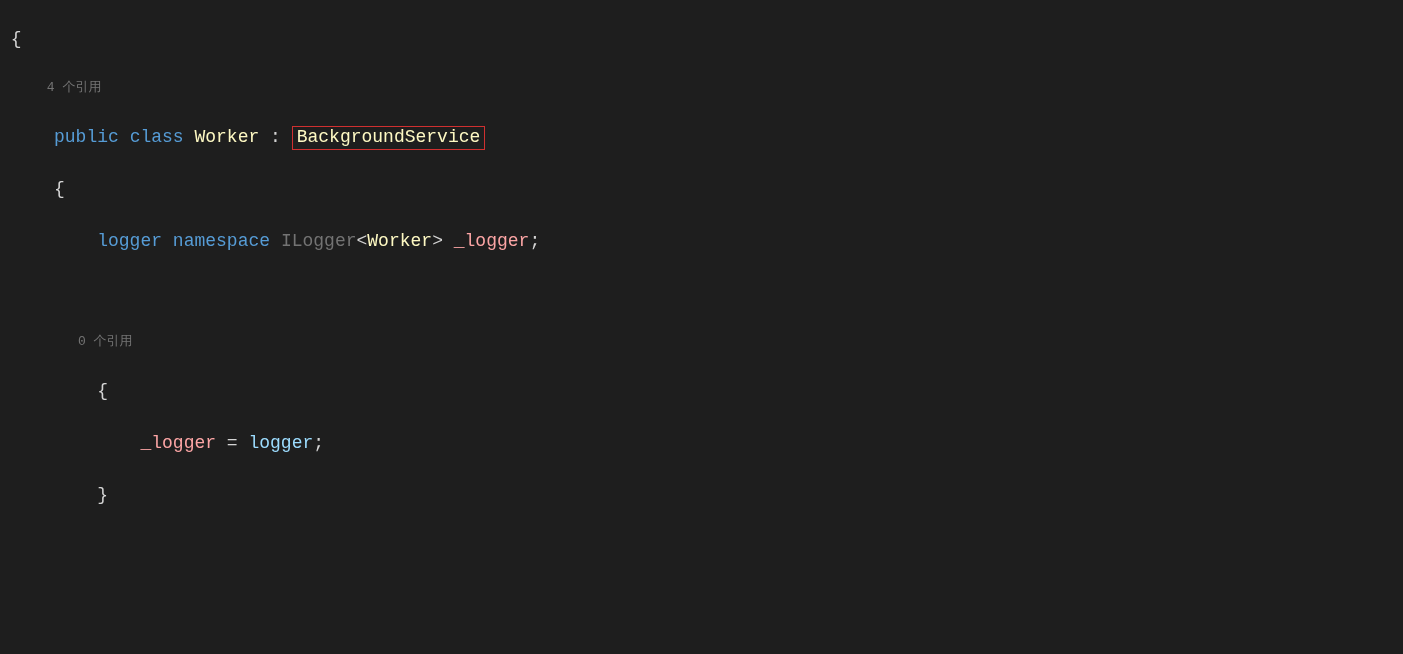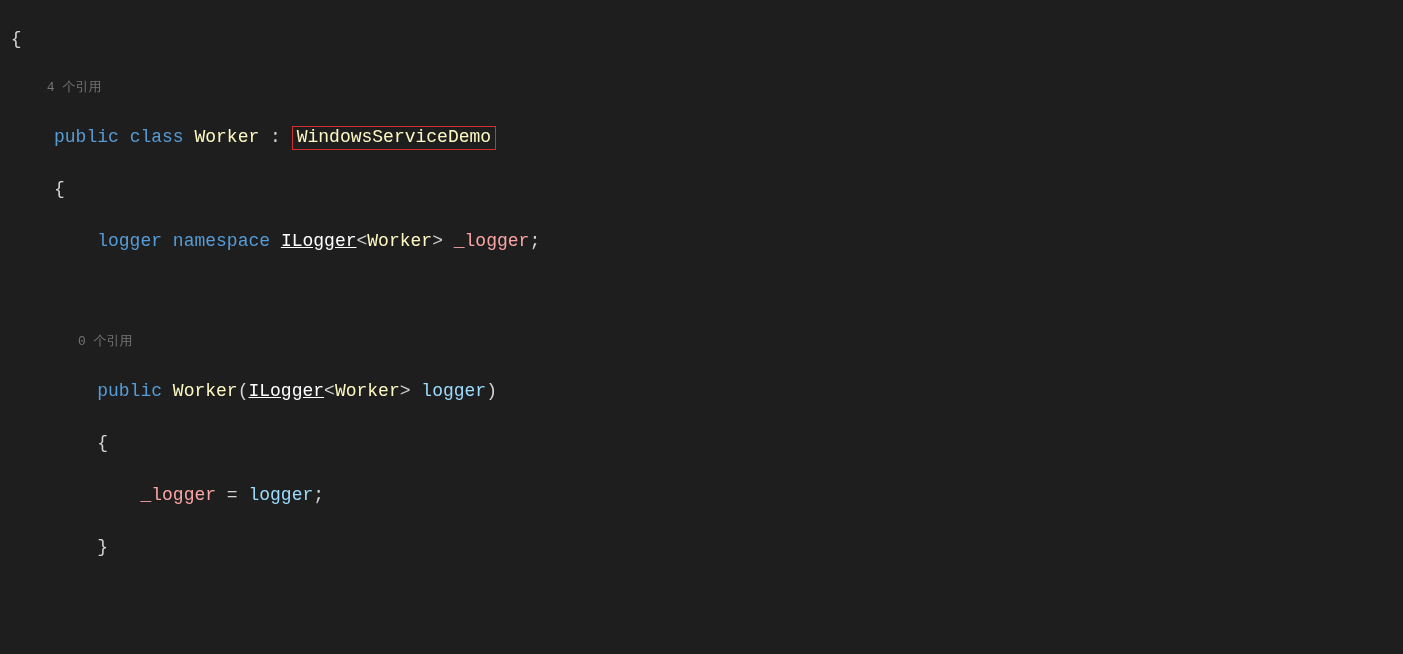--- a/index.html
+++ b/index.html
@@ -28,41 +28,40 @@
     line-height: 27px;
   }
   .codelens {
     color: #737373;
     font-size: 13px;
     height: 20px;
     line-height: 20px;
   }
   .kw { color: #569cd6; }
   .type { color: #fef9c3; }
-  .iface { color: #ffffff; text-decoration: underline; }
+  .iface { color: #737373; }
   .param { color: #9cdcfe; }
   .ident { color: #d4d4d4; }
   .red-box {
     border: 1px solid #d03030;
     padding: 0 4px 2px 4px;
   }
   .field { color:#fca5a5; }
 </style>
 </head>
 <body>
 
 <div class="editor">
 <div class="line"> <span class="ident">{</span></div>
 <div class="codelens">      <span>4 个引用</span></div>
-<div class="line">     <span class="kw">public</span><span> </span><span class="kw">class</span><span> </span><span class="type">Worker</span><span class="ident"> : </span><span class="type red-box">WindowsServiceDemo</span></div>
+<div class="line">     <span class="kw">public</span><span> </span><span class="kw">class</span><span> </span><span class="type">Worker</span><span class="ident"> : </span><span class="type red-box">BackgroundService</span></div>
 <div class="line">     <span class="ident">{</span></div>
 <div class="line">         <span class="kw">logger</span><span> </span><span class="kw">namespace</span><span> </span><span class="iface">ILogger</span><span class="ident">&lt;</span><span class="type">Worker</span><span class="ident">&gt;</span><span> </span><span class="field">_logger</span><span class="ident">;</span></div>
 <div class="line"> </div>
 <div class="codelens">          <span>0 个引用</span></div>
-<div class="line">         <span class="kw">public</span><span> </span><span class="type">Worker</span><span class="ident">(</span><span class="iface">ILogger</span><span class="ident">&lt;</span><span class="type">Worker</span><span class="ident">&gt;</span><span> </span><span class="param">logger</span><span class="ident">)</span></div>
 <div class="line">         <span class="ident">{</span></div>
 <div class="line">             <span class="field">_logger</span><span class="ident"> = </span><span class="param">logger</span><span class="ident">;</span></div>
 <div class="line">         <span class="ident">}</span></div>
 <div class="line"> </div>
 
 
 
 
 
 

